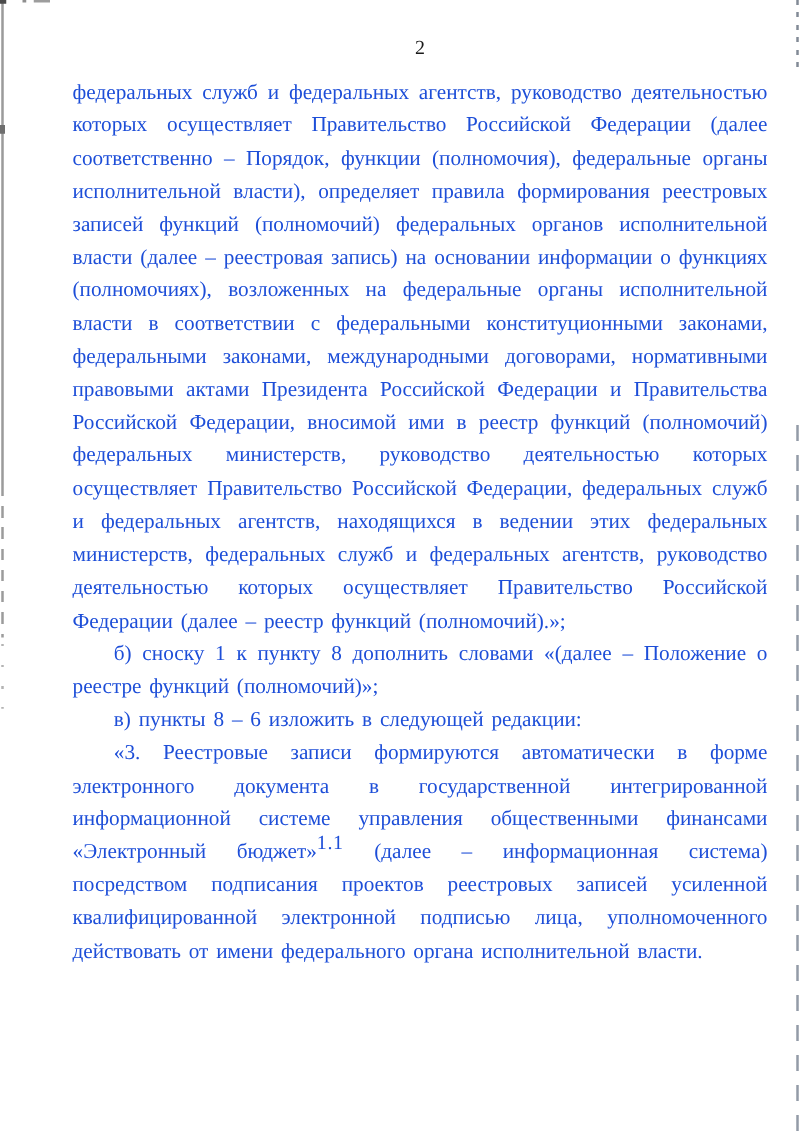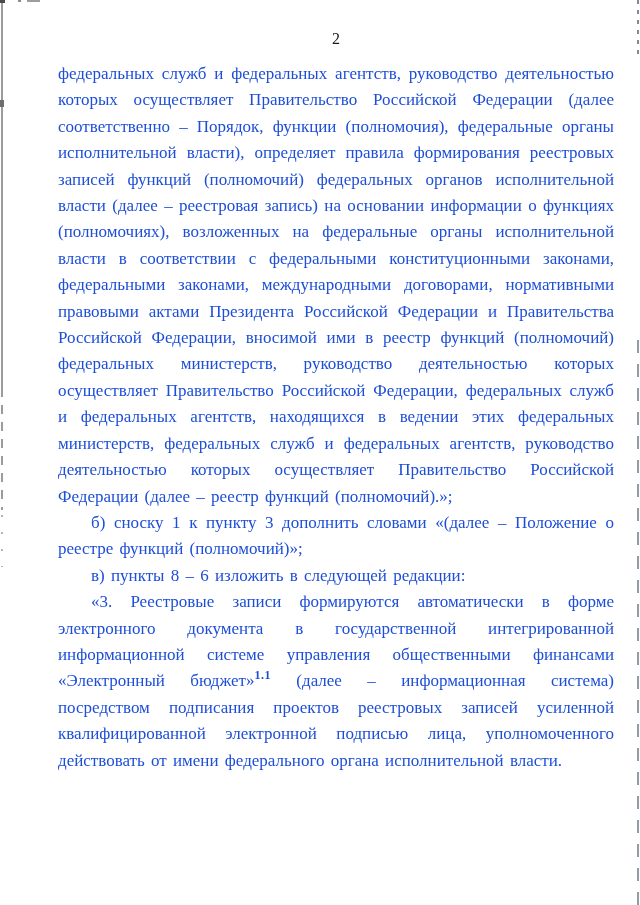--- a/index.html
+++ b/index.html
@@ -37,23 +37,22 @@
   .doc-body {
     position: absolute; left: 58px; top: 61px; width: 556px;
     font-size: 17px; line-height: 26.4px;
     color: #1d4ed8;
     text-align: justify;
     word-spacing: 2px;
   }
   .para { margin: 0; text-align: justify; }
   .para.indent { text-indent: 33px; }
   .para sup {
-    font-size: 12px; line-height: 0; vertical-align: super;
+    font-size: 16px; line-height: 0; vertical-align: super;
     letter-spacing: 0.5px;
-    font-weight: bold;
   }
 </style>
 </head>
 <body>
 
 <div class="page">
 
   <div class="edge-left-solid"></div>
   <div class="edge-left-dashed"></div>
   <div class="edge-left-dots"></div>
@@ -61,18 +60,18 @@
   <div class="top-mark-1"></div>
   <div class="top-mark-2"></div>
   <div class="top-mark-3"></div>
   <div class="edge-right-top"></div>
   <div class="edge-right-main"></div>
 
   <div class="page-number">2</div>
 
   <div class="doc-body">
       <p class="para"><span>федеральных служб и федеральных агентств, руководство деятельностью которых осуществляет Правительство Российской Федерации (далее соответственно – Порядок, функции (полномочия), федеральные органы исполнительной власти), определяет правила формирования реестровых записей функций (полномочий) федеральных органов исполнительной власти (далее – реестровая запись) на основании информации о функциях (полномочиях), возложенных на федеральные органы исполнительной власти в соответствии с федеральными конституционными законами, федеральными законами, международными договорами, нормативными правовыми актами Президента Российской Федерации и Правительства Российской Федерации, вносимой ими в реестр функций (полномочий) федеральных министерств, руководство деятельностью которых осуществляет Правительство Российской Федерации, федеральных служб и федеральных агентств, находящихся в ведении этих федеральных министерств, федеральных служб и федеральных агентств, руководство деятельностью которых осуществляет Правительство Российской Федерации (далее – реестр функций (полномочий).»;</span></p>
-      <p class="para indent"><span>б) сноску 1 к пункту 3 дополнить словами «(далее – Положение о реестре функций (полномочий)»;</span></p>
+      <p class="para indent"><span>б) сноску 1 к пункту 8 дополнить словами «(далее – Положение о реестре функций (полномочий)»;</span></p>
       <p class="para indent"><span>в) пункты 8 – 6 изложить в следующей редакции:</span></p>
       <p class="para indent"><span>«3. Реестровые записи формируются автоматически в форме электронного документа в государственной интегрированной информационной системе управления общественными финансами «Электронный бюджет»</span><sup>1.1</sup><span> (далее – информационная система) посредством подписания проектов реестровых записей усиленной квалифицированной электронной подписью лица, уполномоченного действовать от имени федерального органа исполнительной власти.</span></p>
     </div>
 
 </div>
 
 </body></html>

